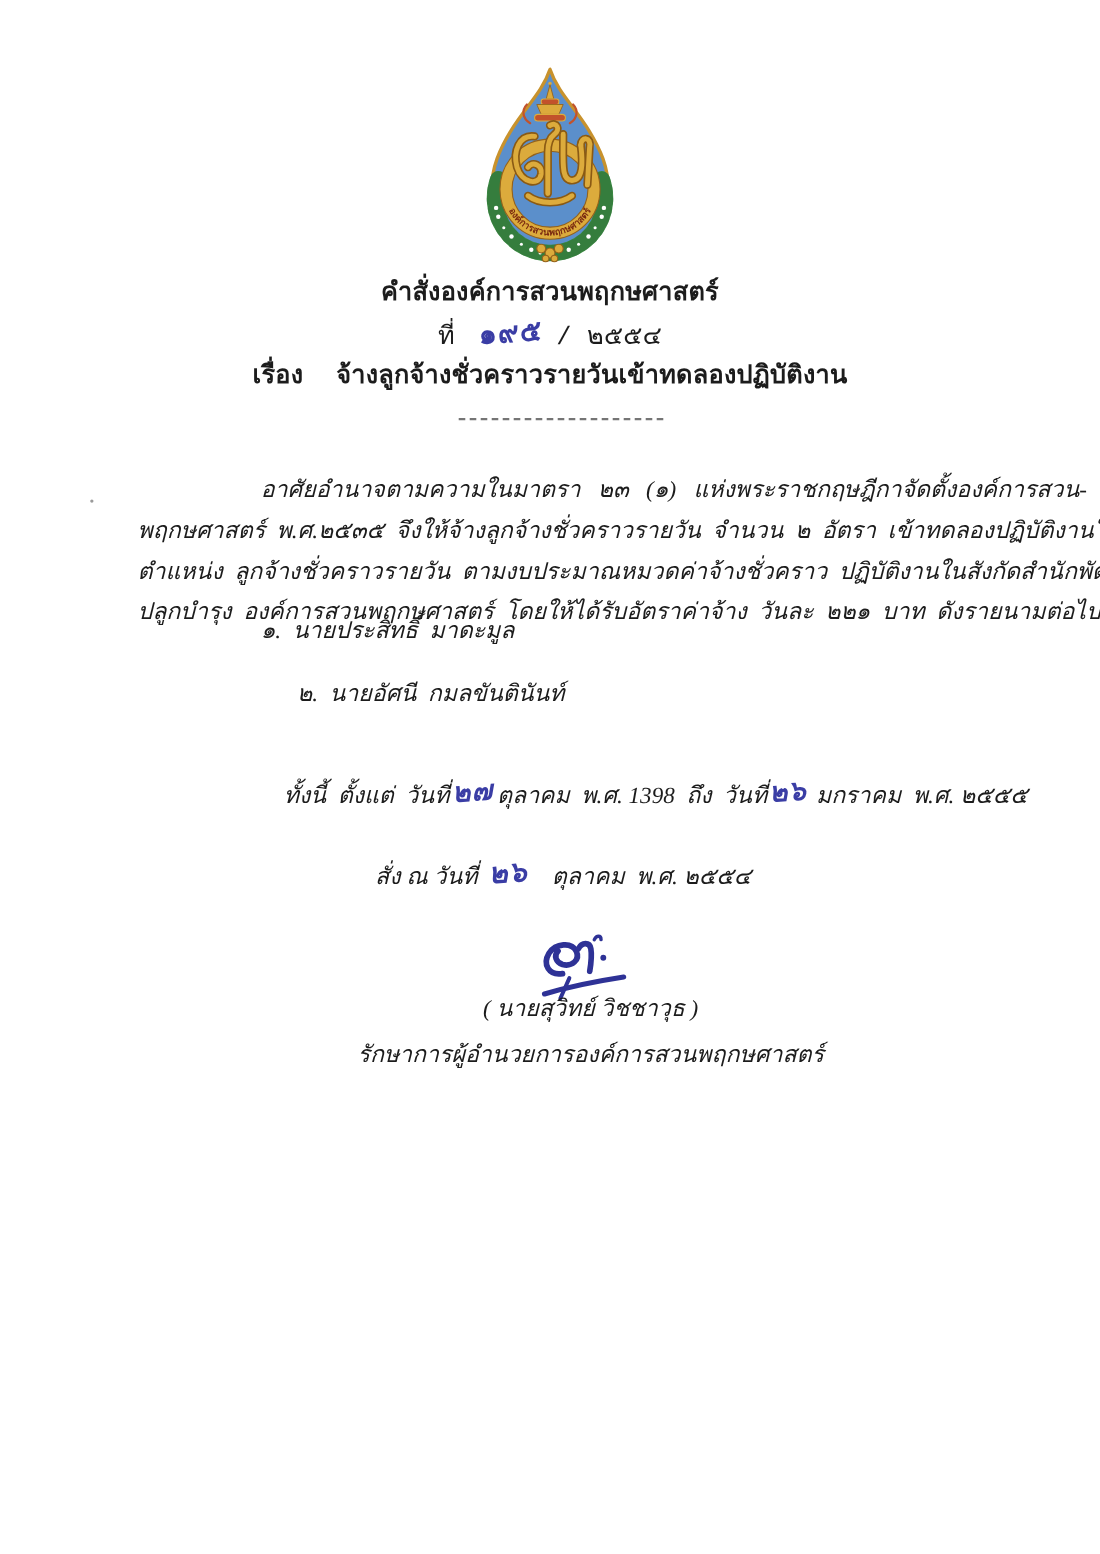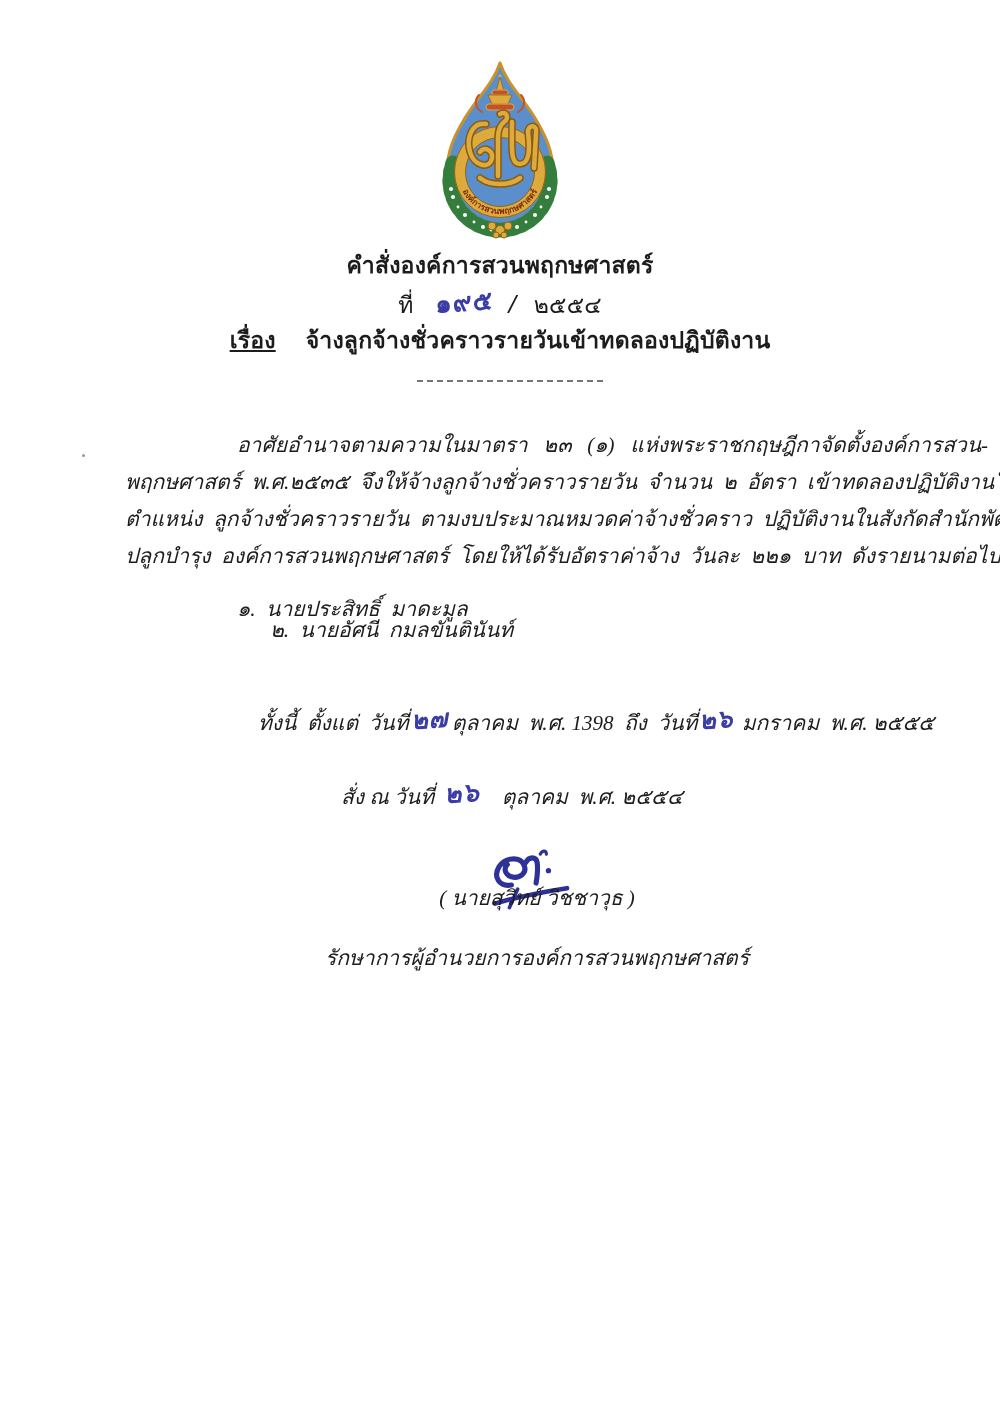--- a/index.html
+++ b/index.html
@@ -114,33 +114,33 @@
 
   <div class="center t-title bold" style="top:247px;">คำสั่งองค์การสวนพฤกษศาสตร์</div>
 
   <div class="center t-title" style="top:283px;">
     <span style="margin-right:16px;">ที่</span>
     <span class="hand">๑๙๕</span>
     <span style="margin-left:6px;font-family:Liberation Mono, monospace;">/ ๒๕๕๔</span>
   </div>
 
   <div class="center t-title bold" style="top:322px;">
-    <span style="margin-right:24px;text-decoration:underline;">เรื่อง</span>
+    <span style="margin-right:24px;">เรื่อง</span>
     <span>จ้างลูกจ้างชั่วคราวรายวันเข้าทดลองปฏิบัติงาน</span>
   </div>
 
   <div class="dash-sep"></div>
   <div class="dot-artifact"></div>
 
   <div class="abs t-body line" style="left:237px;top:428px;">อาศัยอำนาจตามความในมาตรา   ๒๓   (๑)   แห่งพระราชกฤษฎีกาจัดตั้งองค์การสวน-</div>
   <div class="abs t-body line" style="left:125px;top:465px;">พฤกษศาสตร์  พ.ศ.๒๕๓๕  จึงให้จ้างลูกจ้างชั่วคราวรายวัน  จำนวน  ๒  อัตรา  เข้าทดลองปฏิบัติงานใน</div>
   <div class="abs t-body line" style="left:125px;top:502px;">ตำแหน่ง  ลูกจ้างชั่วคราวรายวัน  ตามงบประมาณหมวดค่าจ้างชั่วคราว  ปฏิบัติงานในสังกัดสำนักพัฒนาและ</div>
   <div class="abs t-body line" style="left:125px;top:539px;">ปลูกบำรุง  องค์การสวนพฤกษศาสตร์  โดยให้ได้รับอัตราค่าจ้าง  วันละ  ๒๒๑  บาท  ดังรายนามต่อไปนี้</div>
 
-  <div class="abs t-body line" style="left:237px;top:592px;">๑.  นายประสิทธิ์  มาดะมูล</div>
+  <div class="abs t-body line" style="left:237px;top:556px;">๑.  นายประสิทธิ์  มาดะมูล</div>
   <div class="abs t-body line" style="left:237px;top:613px;margin-left:33px;">๒.  นายอัศนี  กมลขันตินันท์</div>
 
   <div class="abs t-body line" style="left:237px;top:676px;">
     <span>ทั้งนี้  ตั้งแต่  วันที่</span><span class="hand hand-sm" style="margin:0 4px 0 2px;">๒๗</span><span>ตุลาคม  พ.ศ. 1398  ถึง  วันที่</span><span class="hand hand-sm" style="margin:0 8px 0 2px;">๒๖</span><span>มกราคม  พ.ศ. ๒๕๕๕</span>
   </div>
 
   <div class="abs t-body line" style="left:320px;top:749px;">
     <span>สั่ง ณ วันที่</span><span class="hand" style="margin:0 22px 0 10px;">๒๖</span><span>ตุลาคม  พ.ศ. ๒๕๕๔</span>
   </div>
 
@@ -148,16 +148,16 @@
     <g fill="none" stroke-linecap="round" stroke="#2e3296">
       <path d="M30,38 C18,40 12,30 18,20 C24,11 38,10 42,18 C46,26 38,32 30,30 C24,28 22,22 26,18" stroke-width="5"></path>
       <path d="M44,16 C47,10 54,10 55,16 C56,22 55,30 54,36" stroke-width="5"></path>
       <path d="M58,8 C60,4 64,4 64,8" stroke-width="3"></path>
       <path d="M14,56 C34,50 58,45 84,41" stroke-width="4.5"></path>
       <path d="M36,42 L28,60" stroke-width="3.5"></path>
     </g>
     <circle cx="66" cy="24" r="2.6" fill="#2e3296"></circle>
   </svg>
 
-  <div class="sig-block t-body" style="top:881px;">( นายสุวิทย์  วิชชาวุธ )</div>
+  <div class="sig-block t-body" style="top:900px;">( นายสุวิทย์  วิชชาวุธ )</div>
   <div class="sig-block t-body" style="top:941px;">รักษาการผู้อำนวยการองค์การสวนพฤกษศาสตร์</div>
 
 </div>
 
 </body></html>

